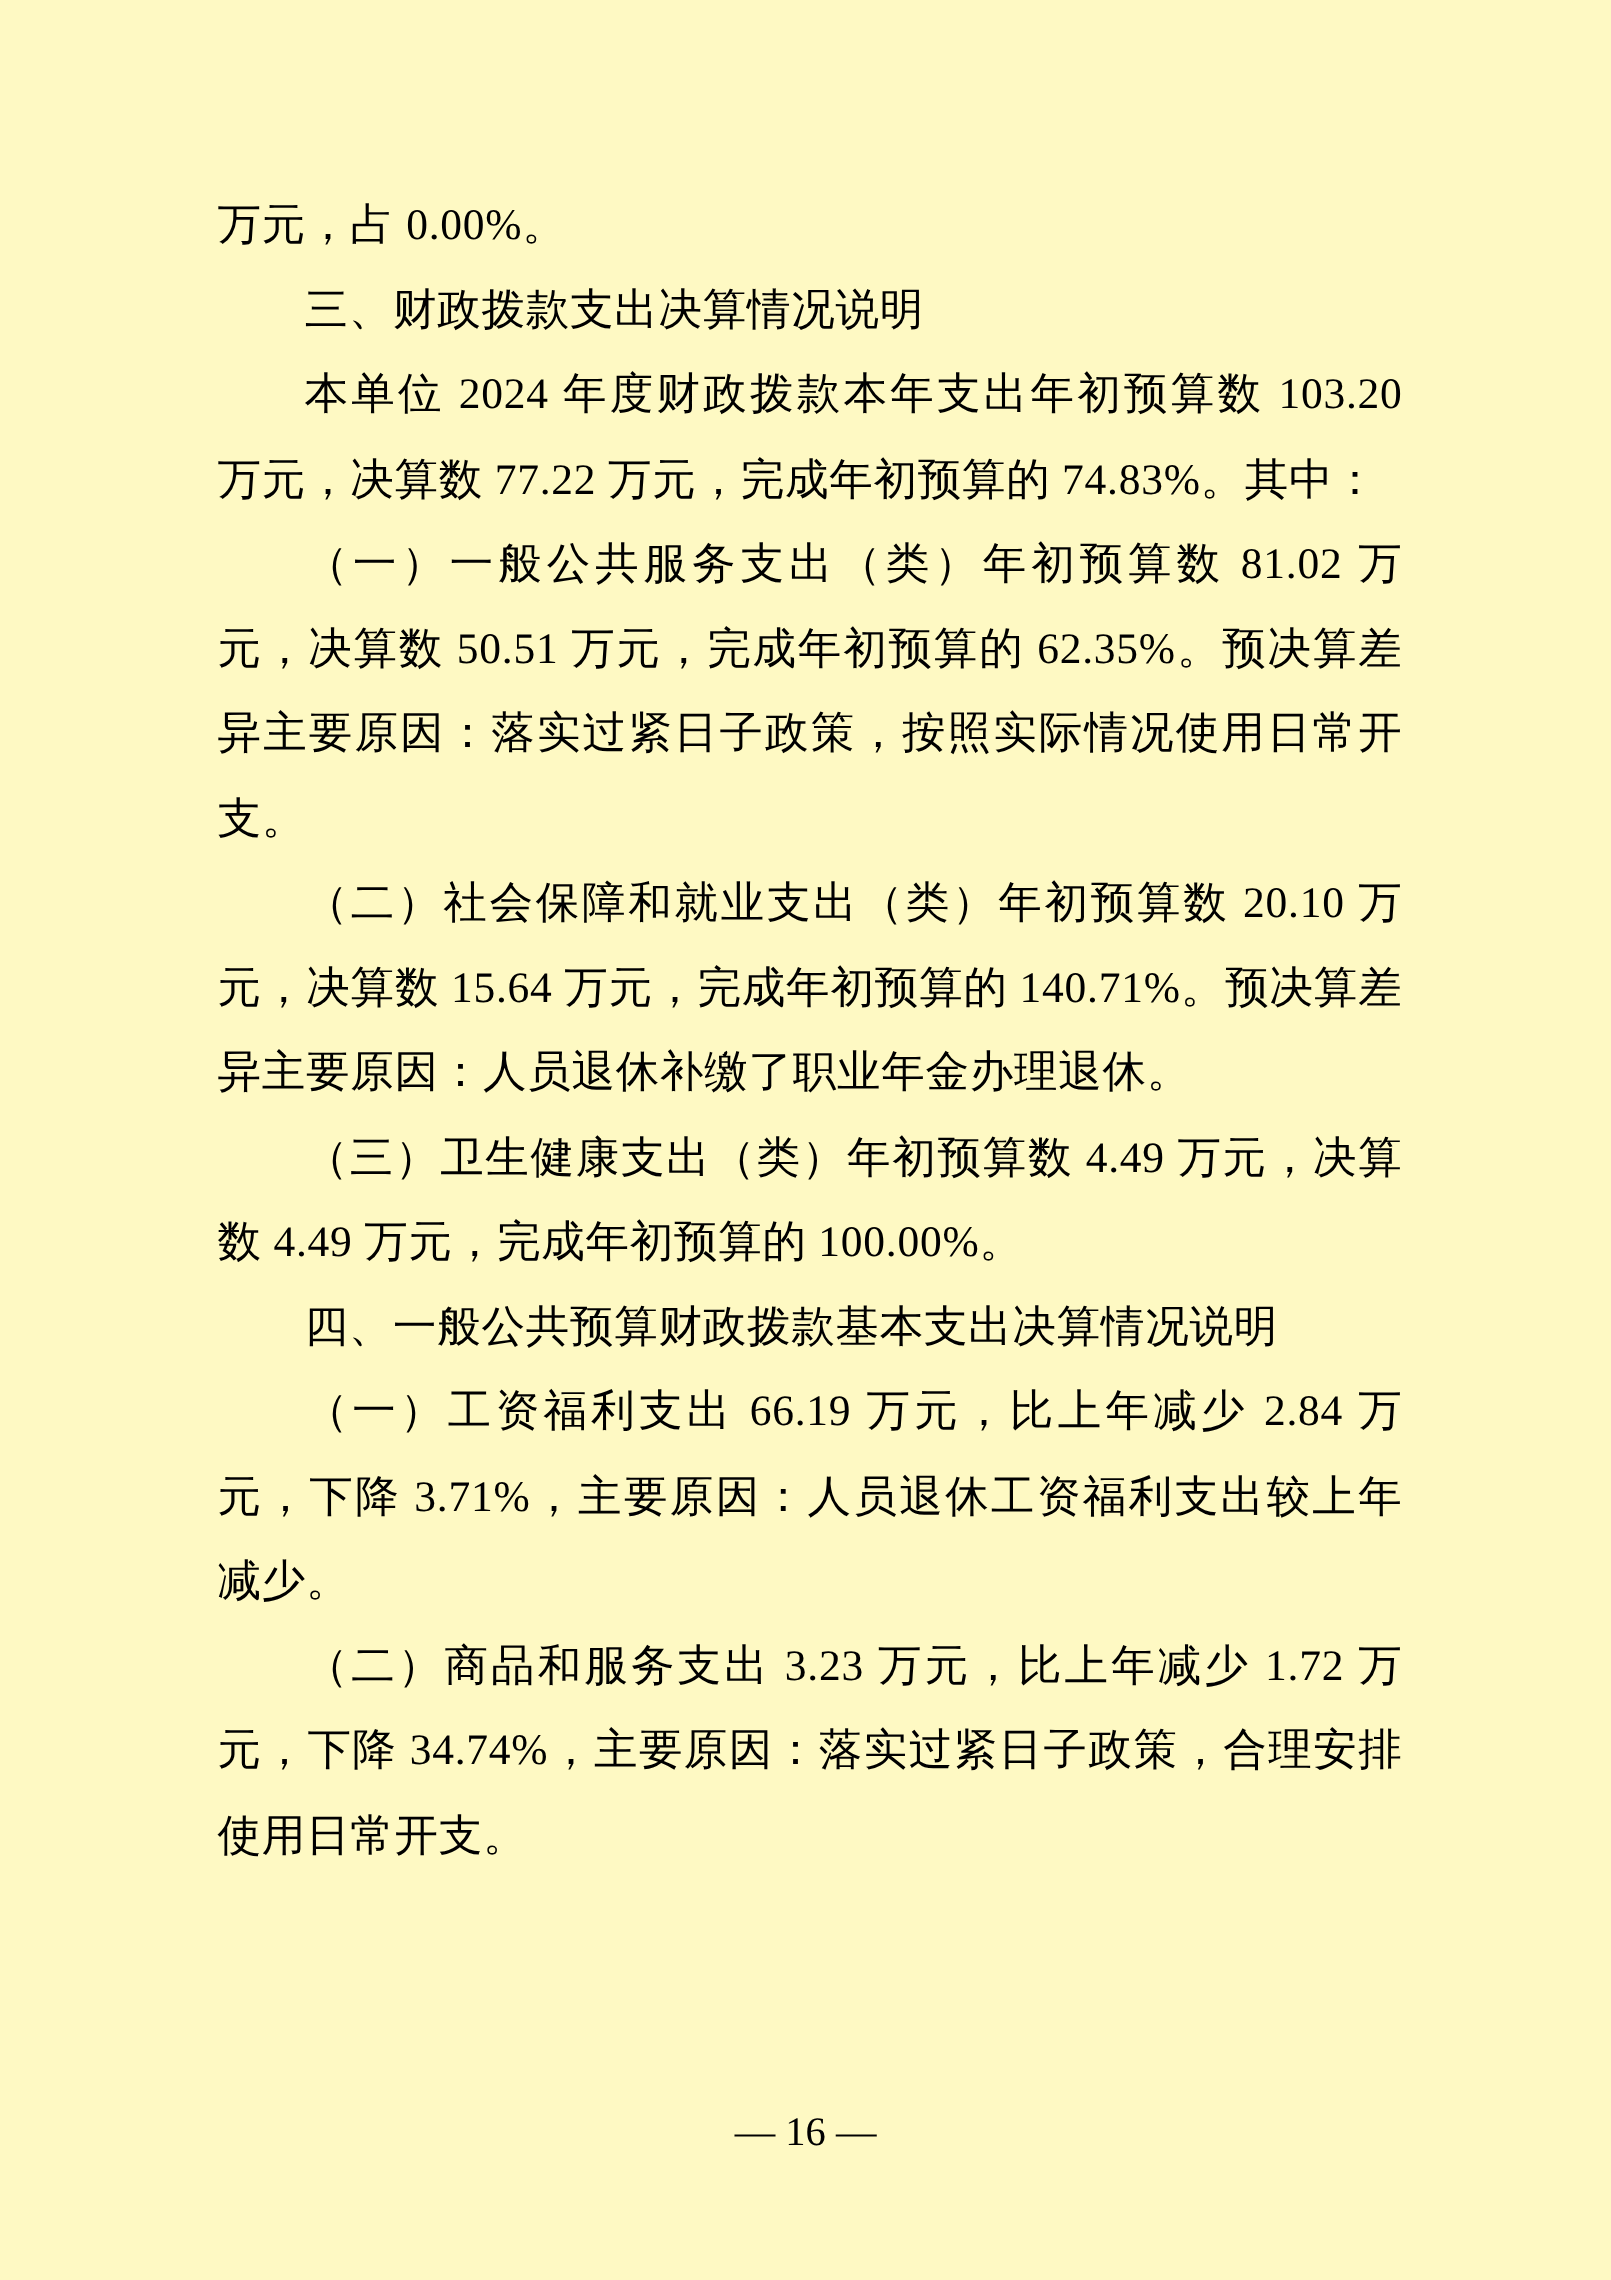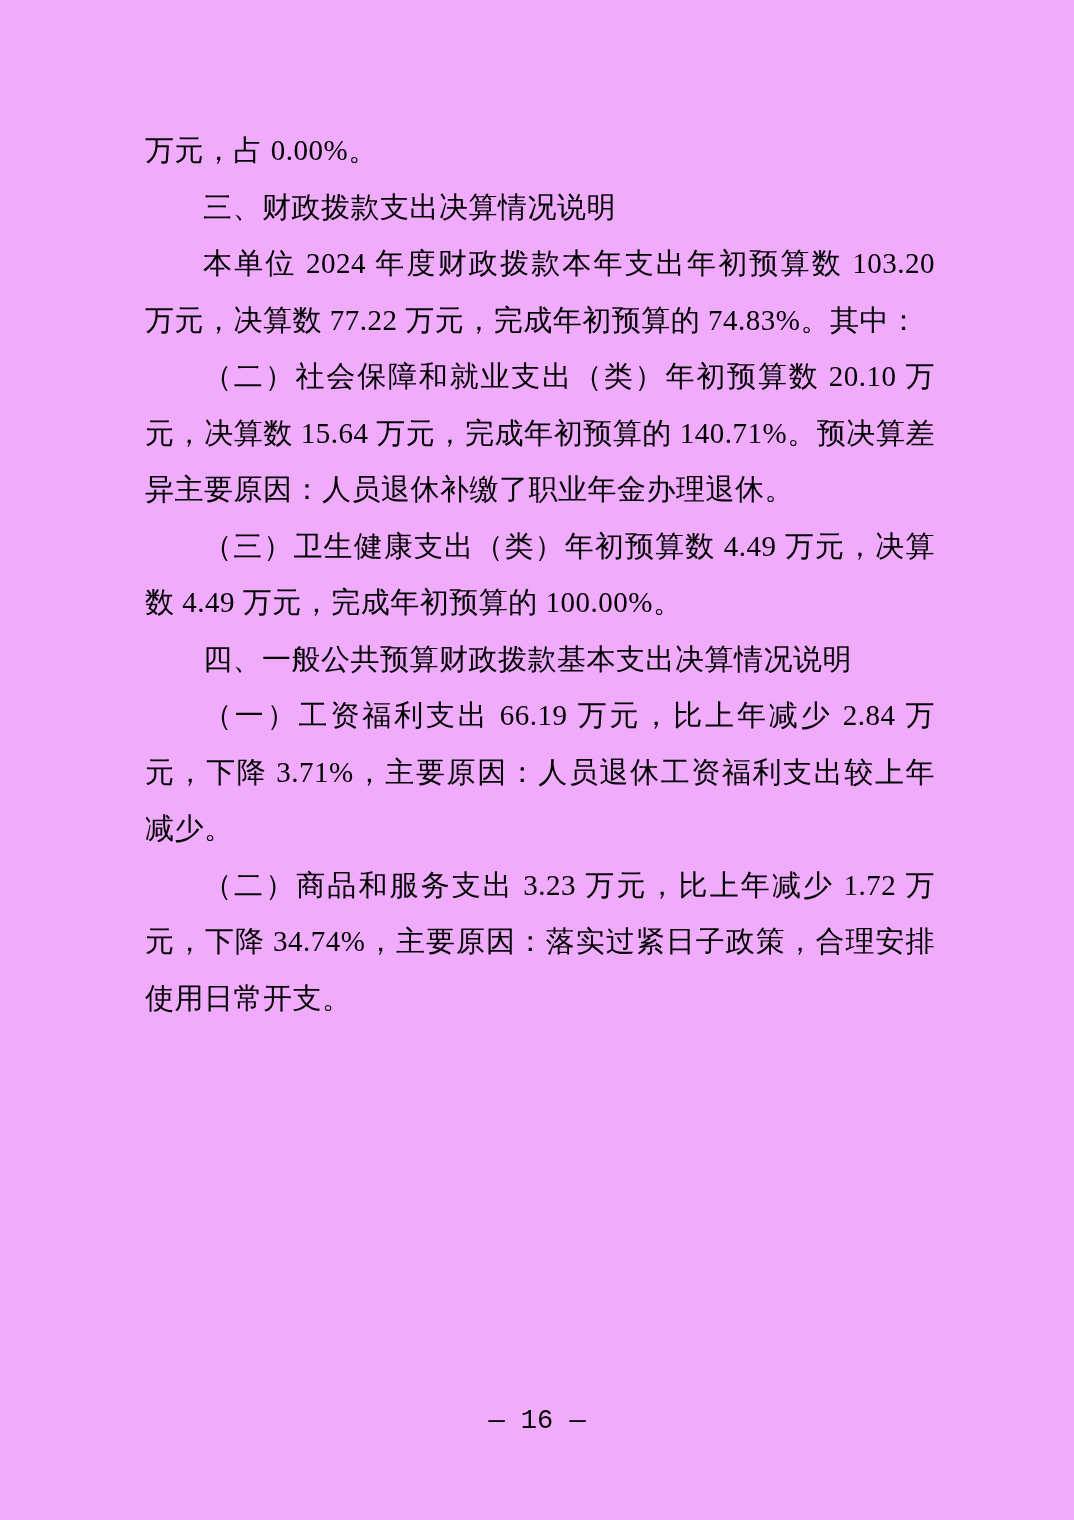--- a/index.html
+++ b/index.html
@@ -11,21 +11,21 @@
     width: 1074px;
     height: 1520px;
     position: relative;
     color: #000000;
     font-family: "Liberation Serif", "DejaVu Serif", serif;
     overflow: hidden;
   }
   .page {
     position: absolute;
     inset: 0;
-    background: #f0abfc;
+    background: #fef9c3;
   }
   .content {
     position: absolute;
     left: 145px;
     top: 122px;
     width: 790px;
     font-size: 29px;
     line-height: 56.5px;
     text-align: justify;
     letter-spacing: 0.5px;
@@ -44,31 +44,32 @@
     text-align: left;
   }
   .footer {
     position: absolute;
     left: 0;
     right: 0;
     top: 1404px;
     text-align: center;
     font-size: 27px;
     line-height: 34px;
-    font-family: Liberation Mono, monospace;
+    font-family: Liberation Serif, serif;
   }
 </style>
 </head>
 <body>
 
 <div class="page">
   <div class="content">
     <p class="cont">万元，占 0.00%。</p>
     <p class="heading">三、财政拨款支出决算情况说明</p>
     <p class="body">本单位 2024 年度财政拨款本年支出年初预算数 103.20 万元，决算数 77.22 万元，完成年初预算的 74.83%。其中：</p>
+    <p class="body">（一）一般公共服务支出（类）年初预算数 81.02 万元，决算数 50.51 万元，完成年初预算的 62.35%。预决算差异主要原因：落实过紧日子政策，按照实际情况使用日常开支。</p>
     <p class="body">（二）社会保障和就业支出（类）年初预算数 20.10 万元，决算数 15.64 万元，完成年初预算的 140.71%。预决算差异主要原因：人员退休补缴了职业年金办理退休。</p>
     <p class="body">（三）卫生健康支出（类）年初预算数 4.49 万元，决算数 4.49 万元，完成年初预算的 100.00%。</p>
     <p class="heading">四、一般公共预算财政拨款基本支出决算情况说明</p>
     <p class="body">（一）工资福利支出 66.19 万元，比上年减少 2.84 万元，下降 3.71%，主要原因：人员退休工资福利支出较上年减少。</p>
     <p class="body">（二）商品和服务支出 3.23 万元，比上年减少 1.72 万元，下降 34.74%，主要原因：落实过紧日子政策，合理安排使用日常开支。</p>
   </div>
   <div class="footer">— 16 —</div>
 </div>
 
 </body></html>

